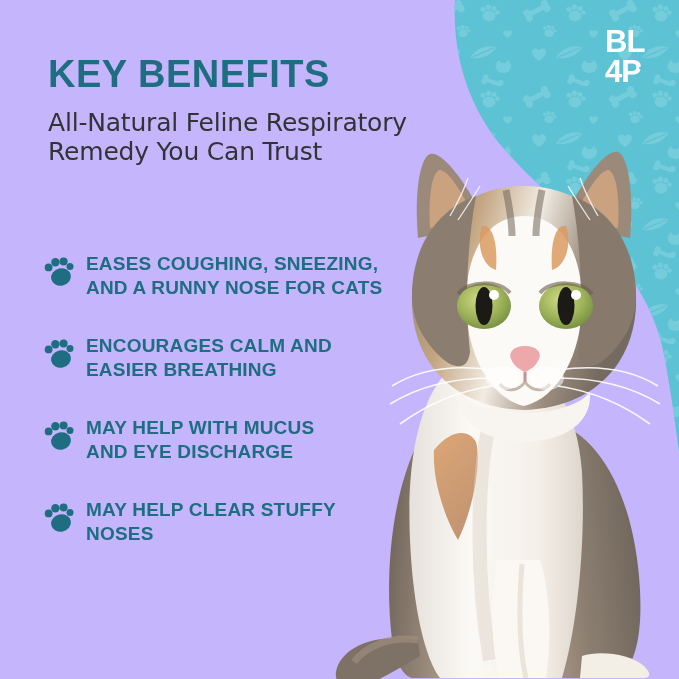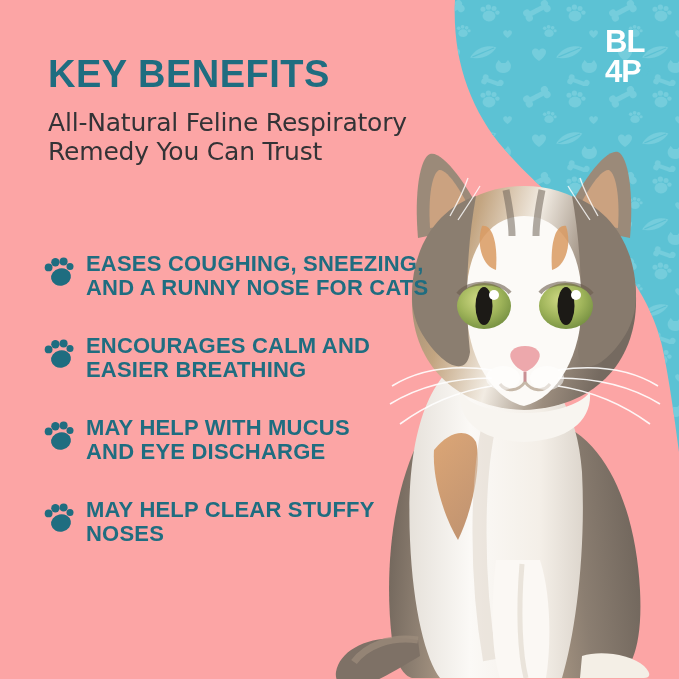--- a/index.html
+++ b/index.html
@@ -5,21 +5,21 @@
   html, body {
     margin: 0;
     padding: 0;
     background: #ffffff;
   }
   #poster {
     position: relative;
     width: 679px;
     height: 679px;
     overflow: hidden;
-    background: #fca5a5;
+    background: #c4b5fd;
     font-family: "Liberation Sans", sans-serif;
     -webkit-font-smoothing: antialiased;
   }
 
   
   .blob-layer {
     position: absolute;
     top: 0; left: 0;
     width: 679px;
     height: 679px;
@@ -79,21 +79,21 @@
   }
   .bullet:last-child { margin-bottom: 12px; }
   .paw {
     flex: 0 0 auto;
     width: 30px;
     height: 32px;
     margin-right: 12px;
     margin-top: 4px;
   }
   .bullet-text {
-    font-size: 22px;
+    font-size: 19px;
     line-height: 24px;
     font-weight: 700;
     letter-spacing: 0.2px;
     color: #1f6d80;
     white-space: pre-line;
     font-family: "Liberation Sans", sans-serif;
   }
 
   
   .cat-layer {

